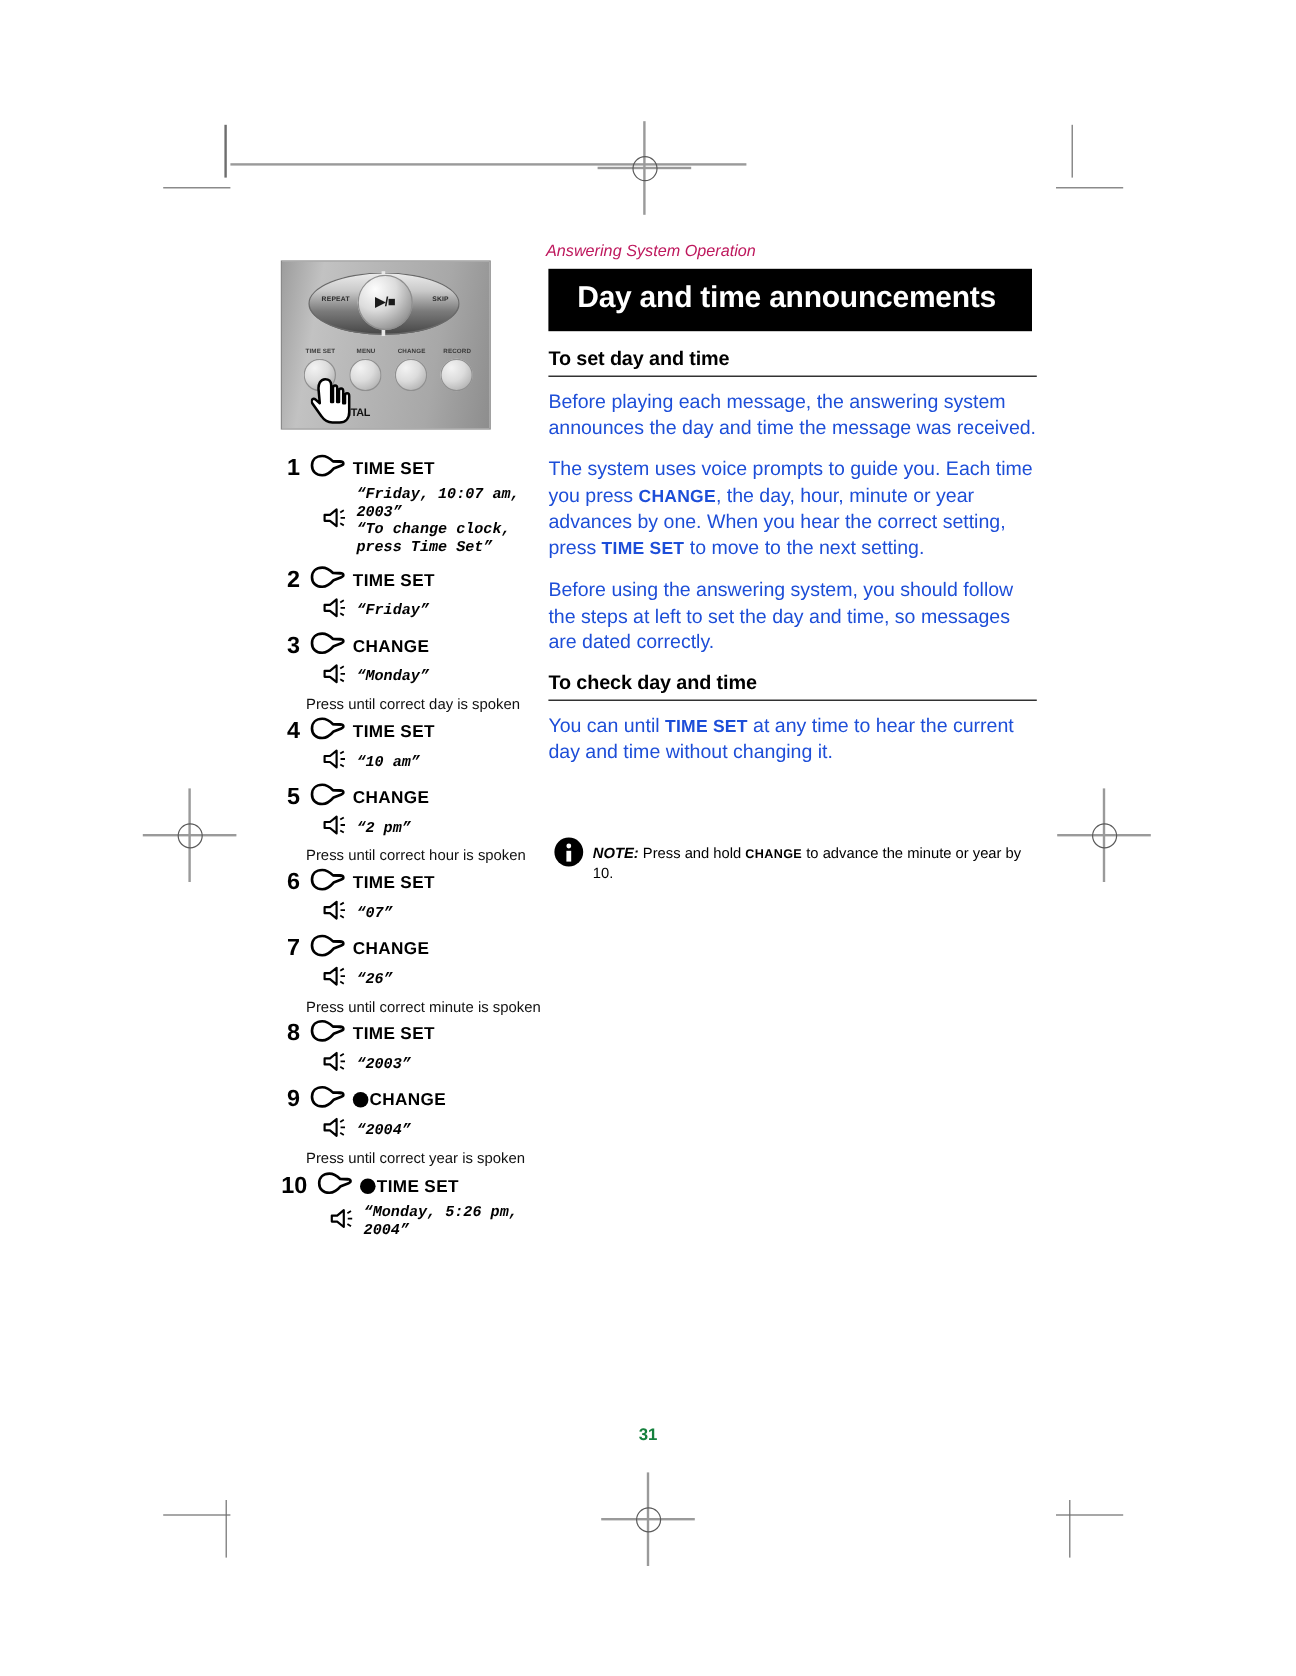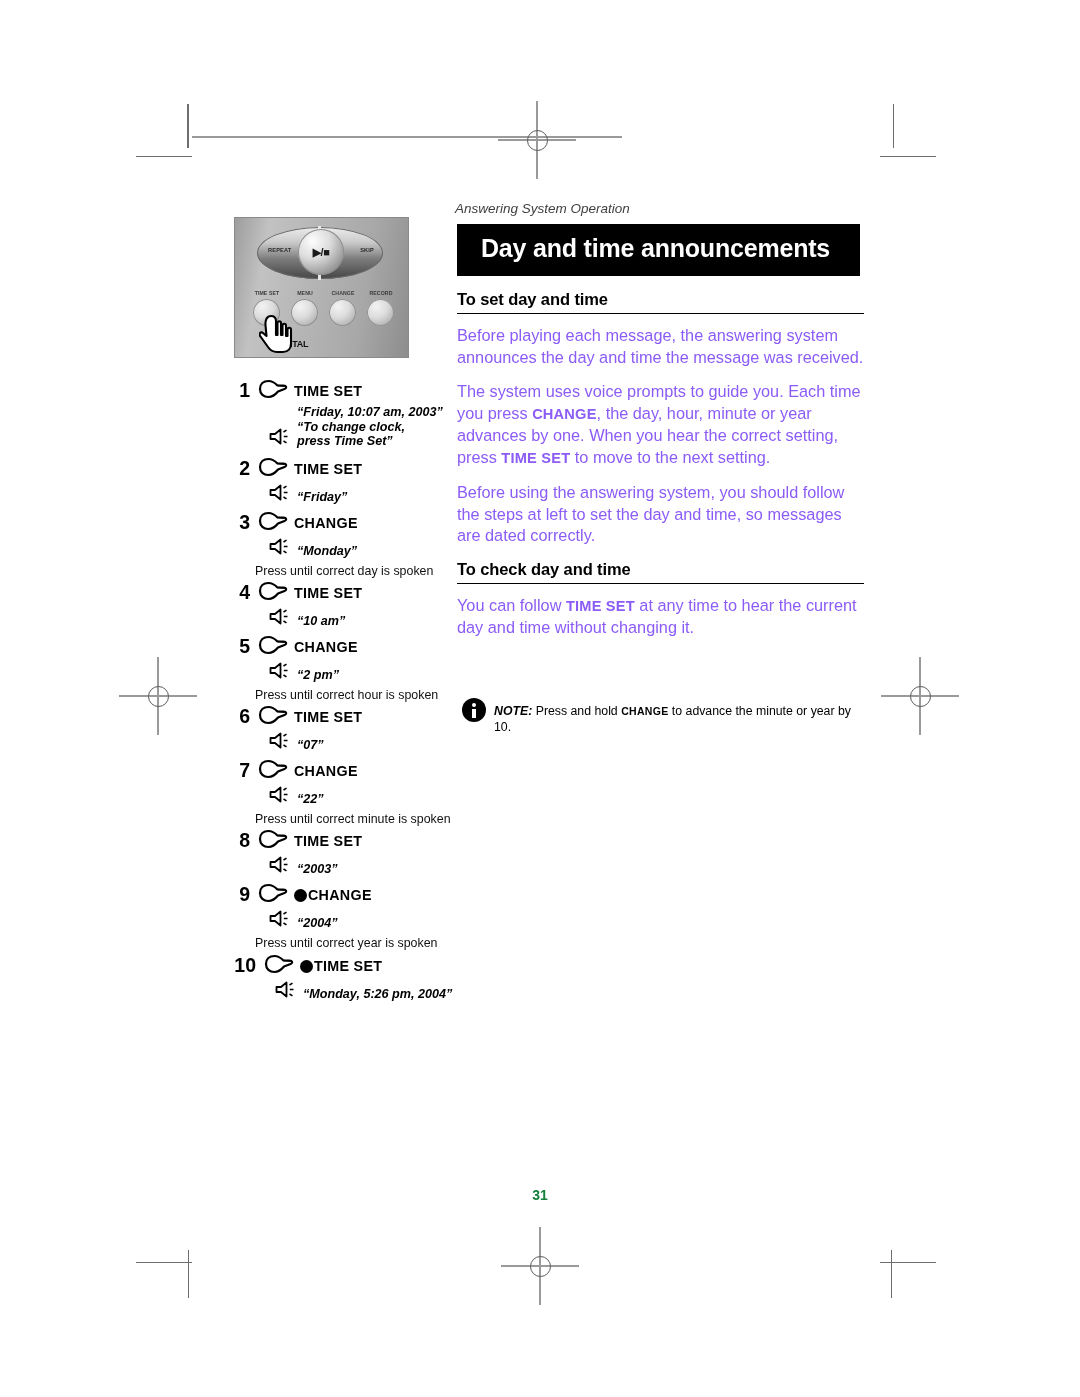--- a/index.html
+++ b/index.html
@@ -31,21 +31,21 @@
     font-family:"Liberation Mono", monospace;
     font-size:15.5px;color:#3b3b3b;letter-spacing:0.5px;
     white-space:pre;
   }
   .header-rule{position:absolute;left:192px;top:136px;width:430px;height:1.5px;background:#9a9a9a;}
   .header-vrule{position:absolute;left:187px;top:104px;width:1.5px;height:44px;background:#6e6e6e;}
 
   
   .runhead{
     position:absolute;left:455px;top:201px;
-    font-size:13.5px;font-style:italic;color:#404040;
+    font-size:13.5px;font-style:italic;color:#be185d;
     font-family:"Liberation Sans", sans-serif;
   }
 
   
   .titlebar{
     position:absolute;left:457px;top:224px;width:403px;height:52px;
     background:#000;
   }
   .titlebar .t{
     position:absolute;left:24px;top:10px;
@@ -53,21 +53,21 @@
   }
 
   
   .rcol{position:absolute;left:457px;top:290px;width:407px;}
   .h2{
     font-size:16.5px;font-weight:bold;color:#000;letter-spacing:-0.1px;
     padding-bottom:4px;border-bottom:1.6px solid #000;margin-bottom:11px;
   }
   .h2.spaced{}
   .para{
-    font-size:16.3px;line-height:21.5px;color:#8b5cf6;margin:0 0 13px 0;
+    font-size:16.3px;line-height:21.5px;color:#1d4ed8;margin:0 0 13px 0;
   }
   .para b{font-weight:bold;font-size:14.6px;letter-spacing:0.2px;}
 
   
   .note{
     position:absolute;left:462px;top:700px;width:400px;
     display:flex;align-items:flex-start;gap:8px;
   }
   .note-icon{
     position:relative;flex:0 0 auto;width:24px;height:24px;
@@ -138,21 +138,21 @@
     width:28px;text-align:right;font-size:19.5px;font-weight:bold;color:#000;
     line-height:1;padding-right:6px;
   }
   .step-num.wide{width:34px;}
   .hand{flex:0 0 auto;margin-right:4px;}
   .dotmark{
     display:inline-block;width:13px;height:13px;border-radius:50%;background:#000;
     margin-right:1px;vertical-align:middle;
   }
   .step-btn{font-size:14.3px;font-weight:bold;letter-spacing:0.3px;color:#000;}
-  .voice{display:flex;align-items:flex-end;margin:2px 0 0 46px;min-height:20px;}
+  .voice{display:flex;align-items:center;margin:2px 0 0 46px;min-height:20px;font-family:Liberation Mono, monospace;}
   .spk{flex:0 0 auto;margin-right:7px;}
   .voice-text{font-size:12.6px;font-style:italic;font-weight:bold;color:#000;line-height:14.5px;}
   .hint{font-size:12.4px;color:#111;margin:5px 0 3px 33px;}
 
   
   .pagenum{
     position:absolute;left:0;top:1187px;width:1080px;text-align:center;
     font-size:14px;font-weight:bold;color:#15803d;
   }
 </style>
@@ -390,21 +390,21 @@
         </span>
         <span class="step-btn">CHANGE</span>
       </div>
       <div class="voice">
         <span class="spk">
           <svg width="22" height="17" viewBox="0 0 22 17">
               <path d="M2.5 6 L7 6 L12.5 1.5 L12.5 15.5 L7 11 L2.5 11 Z" fill="#fff" stroke="#000" stroke-width="1.8" stroke-linejoin="round"></path>
               <path d="M15.5 4 L18.5 2.2 M15.8 8.5 L19.5 8.5 M15.5 13 L18.5 14.8" stroke="#000" stroke-width="1.5" fill="none"></path>
             </svg>
         </span>
-        <span class="voice-text">“22”</span>
+        <span class="voice-text">“26”</span>
       </div>
       <div class="hint">Press until correct minute is spoken</div>
     </div>
 
     <div class="step">
       <div class="step-line">
         <div class="step-num">8</div>
         <span class="hand">
           <svg width="34" height="20" viewBox="0 0 34 20">
               <path d="M4 10 C4 5 7.5 2 12.5 2 C17 2 19.5 4.5 21.5 6.5 L27.5 6.5 C30.5 6.5 31 9 28.5 10 L22 12.5 C19.5 15.5 16.5 18 12.5 18 C7.5 18 4 15 4 10 Z" fill="#fff" stroke="#000" stroke-width="2.2" stroke-linejoin="round"></path>
@@ -473,21 +473,21 @@
 
   </div>
 
   <div class="rcol">
     <div class="h2">To set day and time</div>
     <p class="para">Before playing each message, the answering system announces the day and time the message was received.</p>
     <p class="para"><span>The system uses voice prompts to guide you. Each time you press </span><b>CHANGE</b><span>, the day, hour, minute or year advances by one. When you hear the correct setting, press </span><b>TIME SET</b><span> to move to the next setting.</span></p>
     <p class="para">Before using the answering system, you should follow the steps at left to set the day and time, so messages are dated correctly.</p>
 
     <div class="h2 spaced">To check day and time</div>
-    <p class="para"><span>You can follow </span><b>TIME SET</b><span> at any time to hear the current day and time without changing it.</span></p>
+    <p class="para"><span>You can until </span><b>TIME SET</b><span> at any time to hear the current day and time without changing it.</span></p>
   </div>
 
   <div class="note">
     <div class="note-icon"></div>
     <div class="note-text"><i>NOTE:</i><span> Press and hold </span><b>CHANGE</b><span> to advance the minute or year by 10.</span></div>
   </div>
 
   <div class="pagenum">31</div>
 
 </div>

